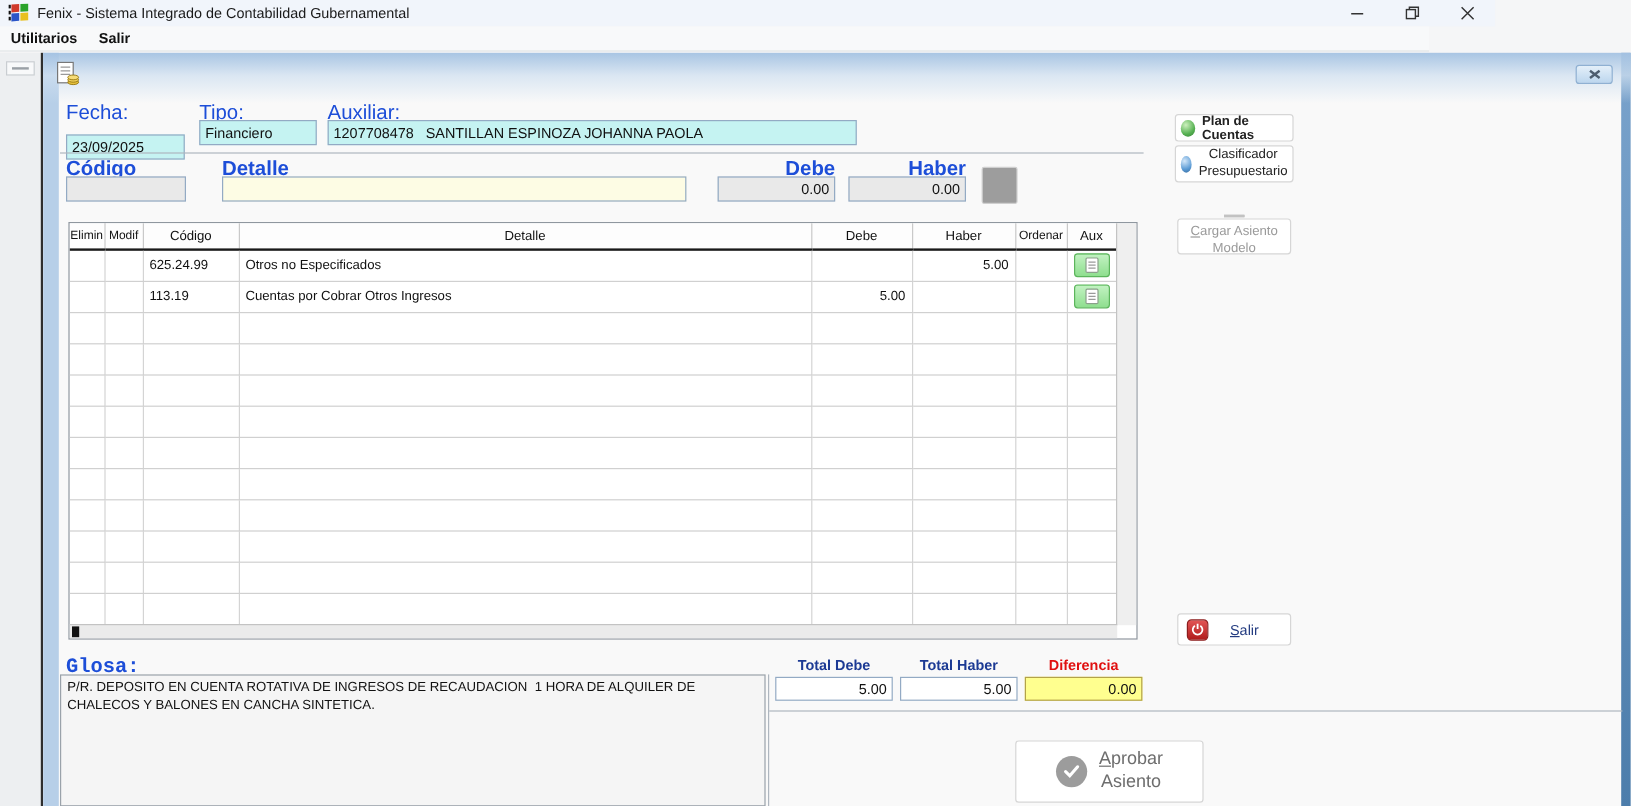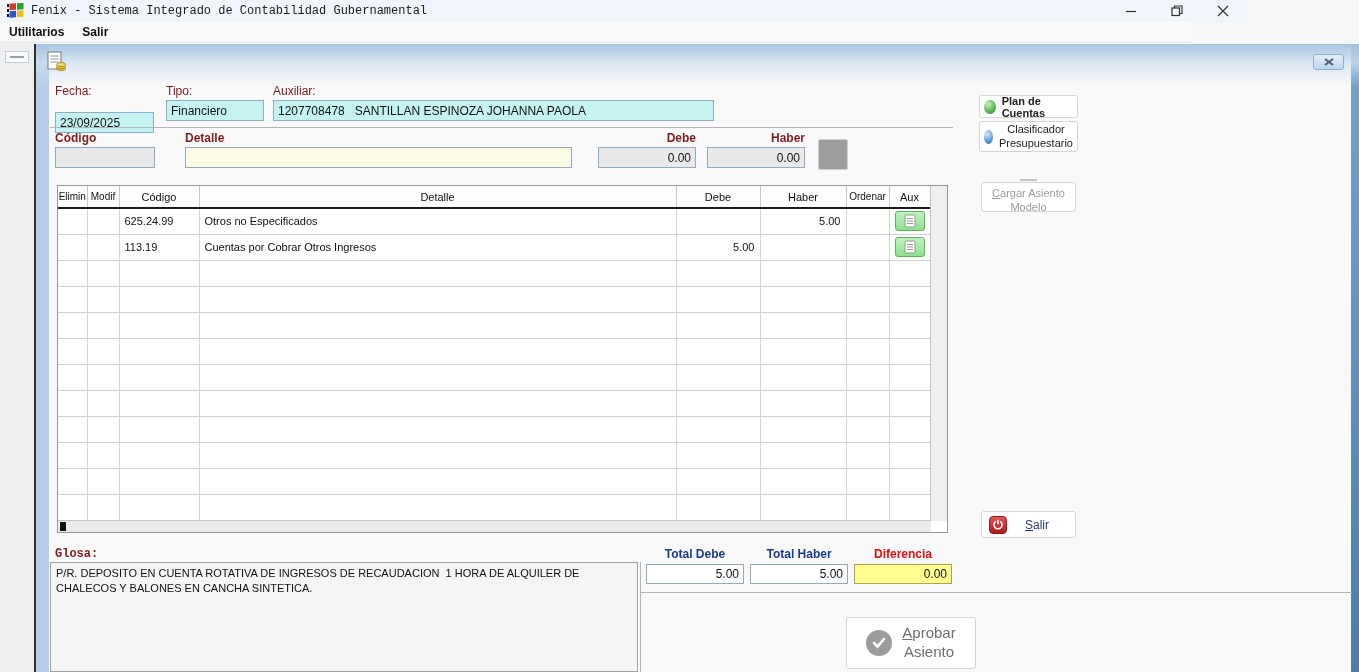--- a/index.html
+++ b/index.html
@@ -1,21 +1,21 @@
 <!DOCTYPE html>
 <html><head>
 <meta charset="utf-8">
 <style>
   * { margin:0; padding:0; box-sizing:border-box; }
   html,body { width:1359px; height:672px; }
   body { font-family:"Liberation Sans", sans-serif; background:#f5f6f7; }
   #app { position:relative; width:1359px; height:672px; overflow:hidden; background:#f5f6f7; }
 
   
-  .titlebar { position:absolute; left:0; top:0; width:1246px; height:22px; background:#f1f5fb; display:flex; align-items:center;font-family:Liberation Mono, monospace; }
+  .titlebar { position:absolute; left:0; top:0; width:1246px; height:22px; background:#f1f5fb; display:flex; align-items:center; }
   .titlebar-icon { margin-left:7px; width:18px; height:16px; }
   .titlebar-text { margin-left:6px; font-size:12px; color:#1a1a1a; }
   .wincontrols { position:absolute; right:0; top:0; height:22px; display:flex; }
   .winbtn { width:46px; height:22px; display:flex; align-items:center; justify-content:center; }
 
   
   .menubar { position:absolute; left:0; top:22px; width:1191px; height:21px; background:#f8f9fa; border-bottom:1px solid #e2e4e6; display:flex; align-items:center;font-weight:bold; }
   .menu-item { font-size:12px; color:#111; padding:2px 9px; }
 
   
@@ -26,21 +26,21 @@
 
   
   .inner { position:absolute; left:36px; top:44px; width:1323px; height:628px; background:#f9f9f9; }
   .inner-left-edge { position:absolute; left:0; top:0; width:13px; height:628px; background:#b7cfe8; }
   .inner-right-edge { position:absolute; right:0; top:0; width:8px; height:628px; background:linear-gradient(to bottom,#7aa3cc,#4c7dab); }
   .inner-top-band { position:absolute; left:0; top:0; width:1323px; height:42px; background:linear-gradient(to bottom, rgba(164,194,226,0.95) 0%, rgba(208,224,240,0.75) 45%, rgba(249,249,249,0) 100%); }
   .form-icon { position:absolute; left:10px; top:7px; width:21px; height:21px; }
   .inner-close { position:absolute; right:15px; top:10px; width:31px; height:16px; background:linear-gradient(#e4eff9,#bcd6ee); border:1px solid #8fb0d2; border-radius:3px; display:flex; align-items:center; justify-content:center; }
 
   
-  .lbl { position:absolute; font-size:12px; color:#7f1d1d; }
+  .lbl { position:absolute; font-size:17px; color:#1d4ed8; }
   .lbl-b { font-weight:bold; }
   .field { position:absolute; height:21px; border:1px solid #93aac4; font-size:12px; color:#111; padding:0 4px; display:flex; align-items:center; }
   .field-cyan { background:#c5f3f2; }
   .field-gray { background:#e9e9e9; }
   .field-yellow { background:#fdfce4; }
   .field-num { justify-content:flex-end; }
   .pre { white-space:pre; }
   .sep-line { position:absolute; background:#aeb6bf; }
   .gray-square-btn { position:absolute; left:782px; top:95px; width:30px; height:31px; background:#9d9d9d; border:1px solid #cfcfcf; border-radius:2px; }
 
@@ -374,21 +374,21 @@
     <div class="sep-line" style="left:605px; top:548px; width:711px; height:1px;"></div>
 
     <span class="total-lbl" style="left:610px;">Total Debe</span>
     <span class="total-lbl" style="left:714px;">Total Haber</span>
     <span class="total-lbl total-lbl-red" style="left:818px;">Diferencia</span>
 
     <div class="total-field" style="left:610px;">5.00</div>
     <div class="total-field" style="left:714px;">5.00</div>
     <div class="total-field total-field-yellow" style="left:818px;">0.00</div>
 
-    <div class="side-btn" style="left:810px; top:573px; width:130px; height:52px; gap:10px;">
+    <div class="side-btn" style="left:810px; top:573px; width:157px; height:52px; gap:10px;">
       <span class="check-circle">
         <svg width="14" height="12" viewBox="0 0 14 12">
             <path d="M2 6 L5.5 9.5 L12 2" stroke="#fff" stroke-width="2.6" fill="none" stroke-linecap="round"></path>
           </svg>
       </span>
       <span class="btn-2line aprobar-text">
         <span class="accel">Aprobar</span>
         <span>Asiento</span>
       </span>
     </div>

